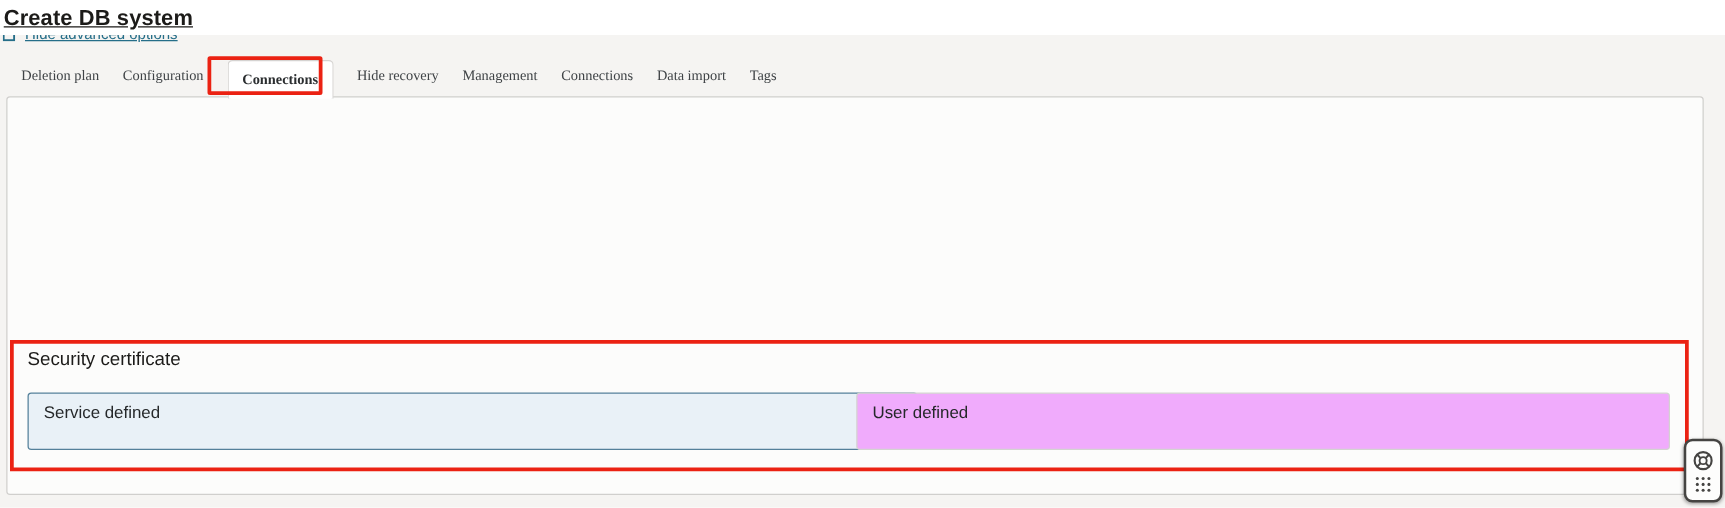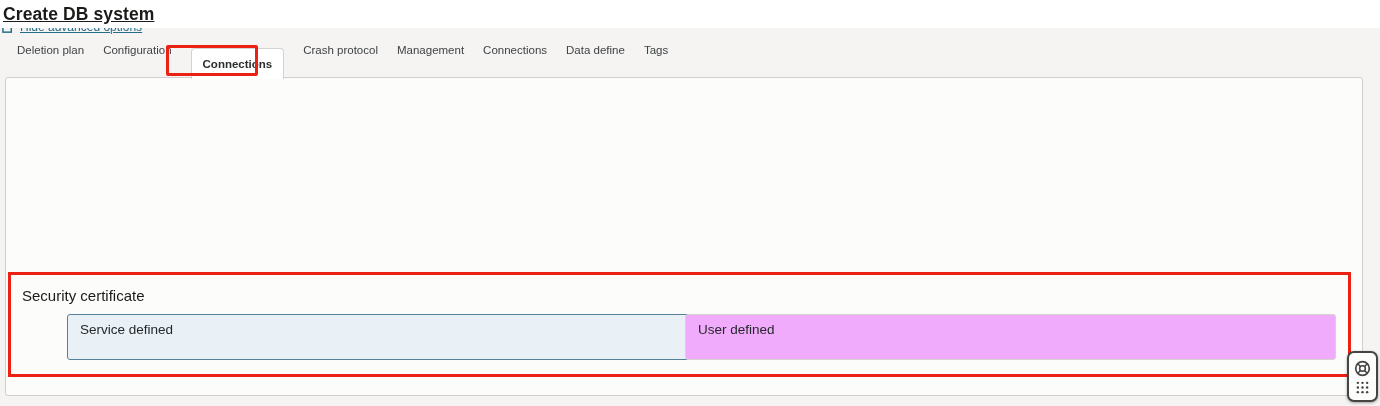--- a/index.html
+++ b/index.html
@@ -29,21 +29,21 @@
     display:flex; align-items:center; gap:5px;
     margin-top:-8px; cursor:pointer;
   }
   .adv-link .lnk-icon { width:13px; height:13px; flex:0 0 auto; }
   .adv-link .lnk-label {
     font-size:12px; color:#256e89; text-decoration:underline;
   }
   
   .tabbar {
     position:absolute; left:17px; top:44px; height:34px; right:0;
-    display:flex; gap:19px; z-index:2;
+    display:flex; align-items:center; gap:19px; z-index:2;font-family:Liberation Serif, serif;
   }
   .tab {
     font-size:11.5px; color:#3f4346; white-space:nowrap; cursor:pointer;
   }
   .tab.active {
     background:#ffffff;
     border:1px solid #d5d3d1; border-bottom:none;
     border-radius:4px 4px 0 0;
     padding:4px 11px;
     height:31px; display:flex; align-items:center;
@@ -79,32 +79,32 @@
   .text-input {
     position:absolute; height:21px;
     border:1px solid #c5c4c2; border-radius:2px; background:#fefefd;
     font-family:"Liberation Sans", sans-serif;
     font-size:11px; color:#3a3937; padding:0 8px; outline:none;
   }
   .text-input::placeholder { color:#8f8e8b; opacity:1; }
   
   .fs-security { left:16px; top:276px; width:1336px; height:96px; }
   .sec-heading {
-    position:absolute; left:22px; top:287px;
+    position:absolute; left:22px; top:279px;
     font-size:15px; color:#1c1b19; z-index:2;
   }
   .cert-card {
     position:absolute; top:314px; height:46px;
     border-radius:3px; cursor:pointer; z-index:2;
   }
   .cert-card .card-title { font-size:13.5px; color:#25282a; margin:7px 0 3px 12px; }
   .cert-card .card-desc { font-size:10.5px; color:#4c4b49; margin-left:12px; }
   .card-service {
     left:22px; width:712px;
-    background:#e9f1f7; border:1px solid #54809a;margin-left:45px;
+    background:#e9f1f7; border:1px solid #54809a;
   }
   .card-user {
     left:685px; width:651px;
     background:#f0abfc; border:1px solid #d4d3d1;
   }
   .check-icon {
     position:absolute; right:12px; bottom:6px;
     color:#3d8093; font-size:14px;
   }
   
@@ -137,24 +137,24 @@
       <path d="M9 5 L13 1" stroke="#256e89" stroke-width="1.6" fill="none"></path>
     </svg>
     <span class="lnk-label">Hide advanced options</span>
   </div>
 </div>
 
 <div class="tabbar">
   <div class="tab">Deletion plan</div>
   <div class="tab">Configuration</div>
   <div class="tab active">Connections</div>
-  <div class="tab">Crash protocol</div>
+  <div class="tab">Hide recovery</div>
   <div class="tab">Management</div>
   <div class="tab">Connections</div>
-  <div class="tab">Data define</div>
+  <div class="tab">Data import</div>
   <div class="tab">Tags</div>
 </div>
 
 <div class="panel"></div>
 
 <div class="fieldset fs-networking">
   <div class="section-heading">Networking</div>
 
   <div class="field-label" style="left:9px; top:38px;">
     <span>Hostname</span>

